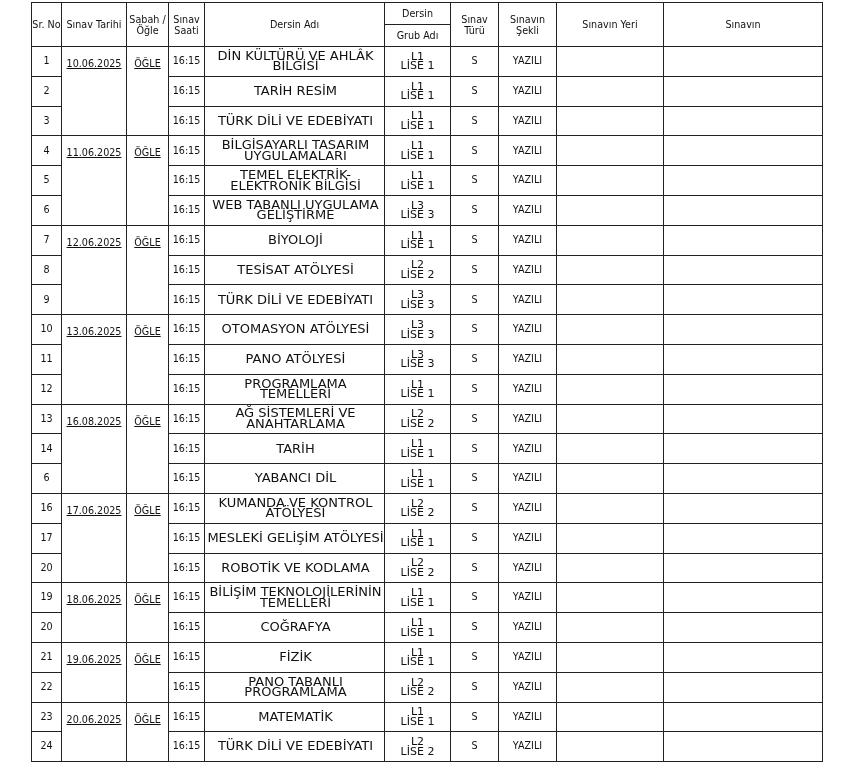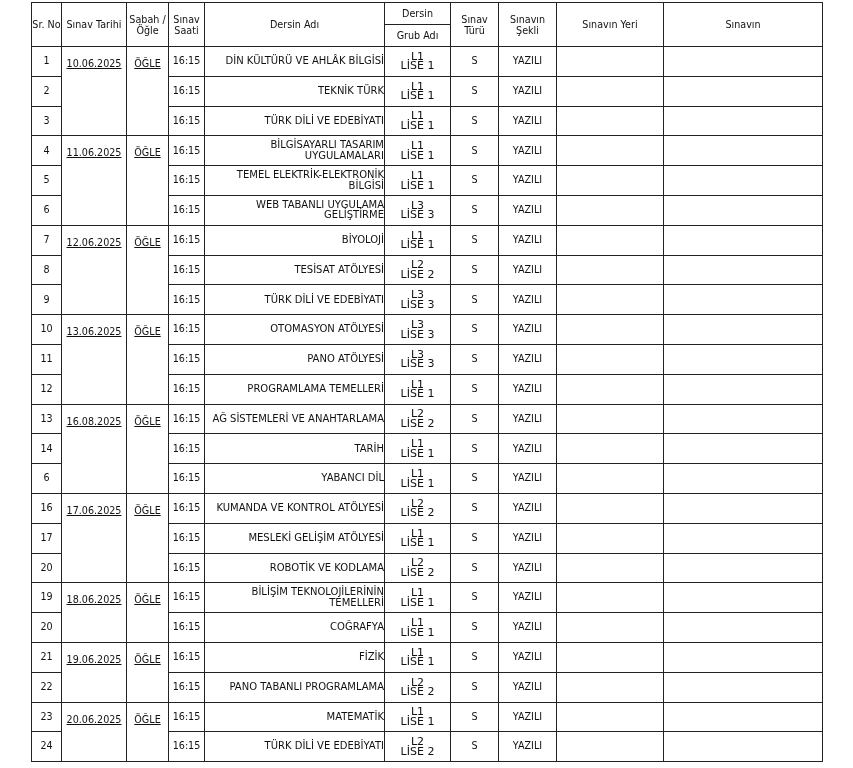--- a/index.html
+++ b/index.html
@@ -1,21 +1,21 @@
 <!DOCTYPE html>
 <html><head>
 <meta charset="utf-8">
 <style>
   html, body { margin:0; padding:0; background:#ffffff; }
   body { width:853px; height:768px; position:relative; overflow:hidden; font-family:"DejaVu Sans", sans-serif; color:#111; }
   table { position:absolute; left:31px; top:2px; border-collapse:collapse; table-layout:fixed; width:791px; }
   td, th { border:1.3px solid #222; padding:0; text-align:center; vertical-align:middle; overflow:hidden; }
   th { font-weight:normal; font-size:9.6px; line-height:11px; }
   td { font-size:9.6px; line-height:10.5px; height:28.8px; }
-  td.name { text-align:right; padding-left:2px; font-size:10px; line-height:10.5px; }
+  td.name { text-align:center; padding-left:2px; font-size:13px; line-height:10.5px; }
   td.grp { font-size:11px; line-height:9.6px; }
   td.date, td.ogle { vertical-align:top; padding-top:12px;text-decoration:underline; }
   th.h2 { height:21px; }
   .grp span { display:block; }
 </style>
 </head>
 <body>
 
 <table>
   <colgroup>
@@ -59,21 +59,21 @@
           <span>LİSE 1</span>
         </td>
         <td>S</td>
         <td>YAZILI</td>
         <td></td>
         <td></td>
       </tr>
       <tr>
         <td>2</td>
         <td>16:15</td>
-        <td class="name">TEKNİK TÜRK</td>
+        <td class="name">TARİH RESİM</td>
         <td class="grp">
           <span>L1</span>
           <span>LİSE 1</span>
         </td>
         <td>S</td>
         <td>YAZILI</td>
         <td></td>
         <td></td>
       </tr>
       <tr>

